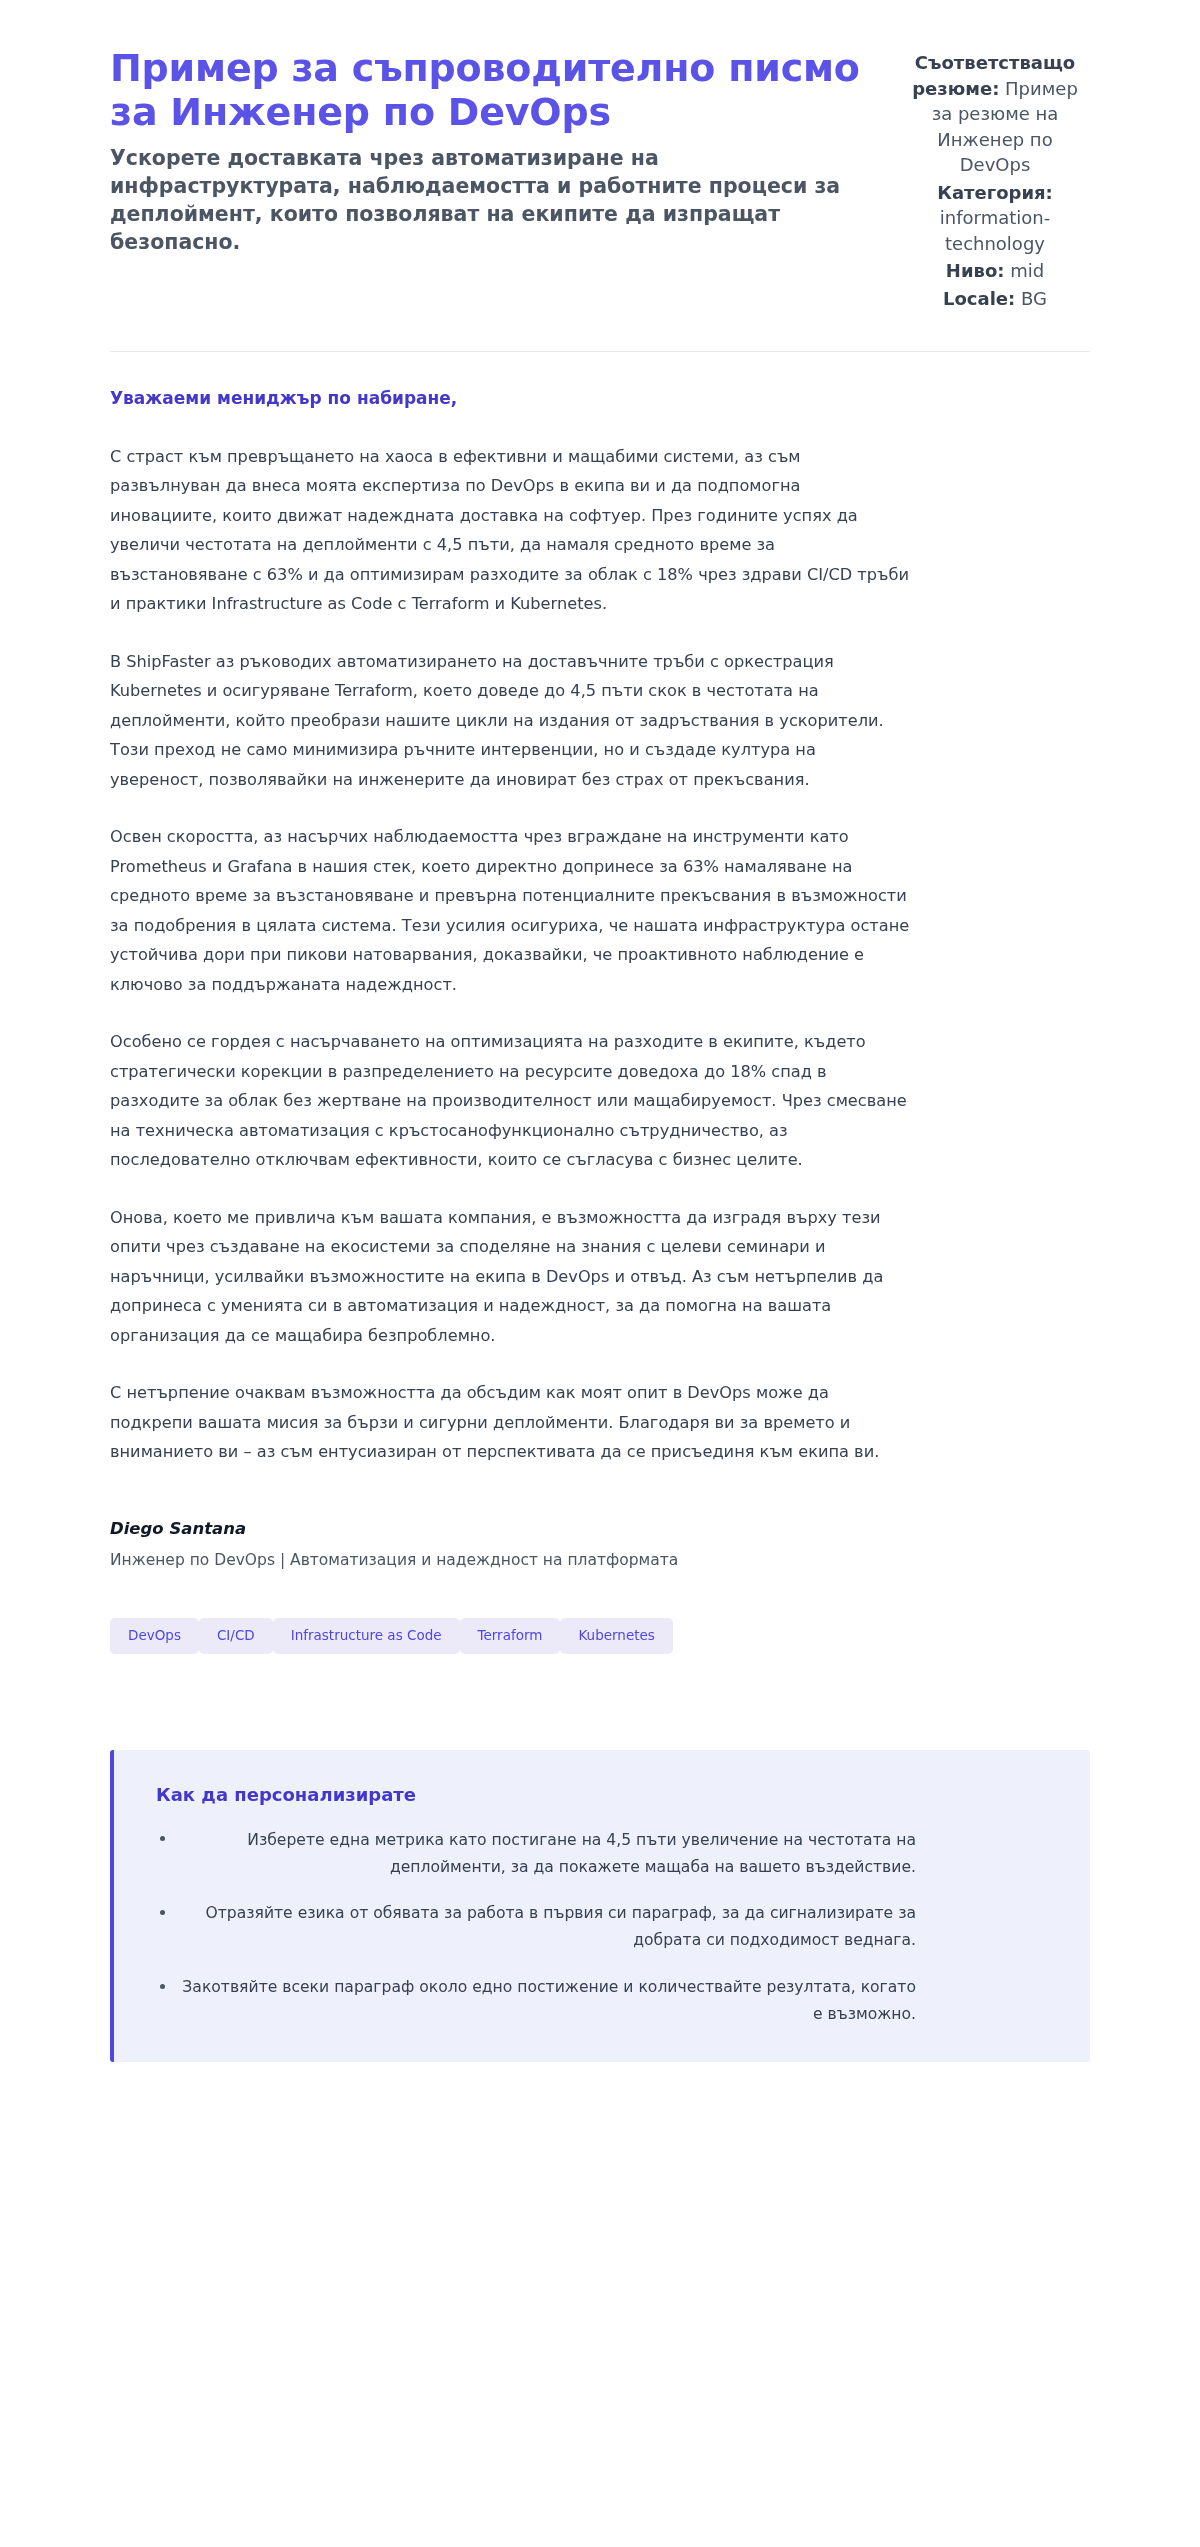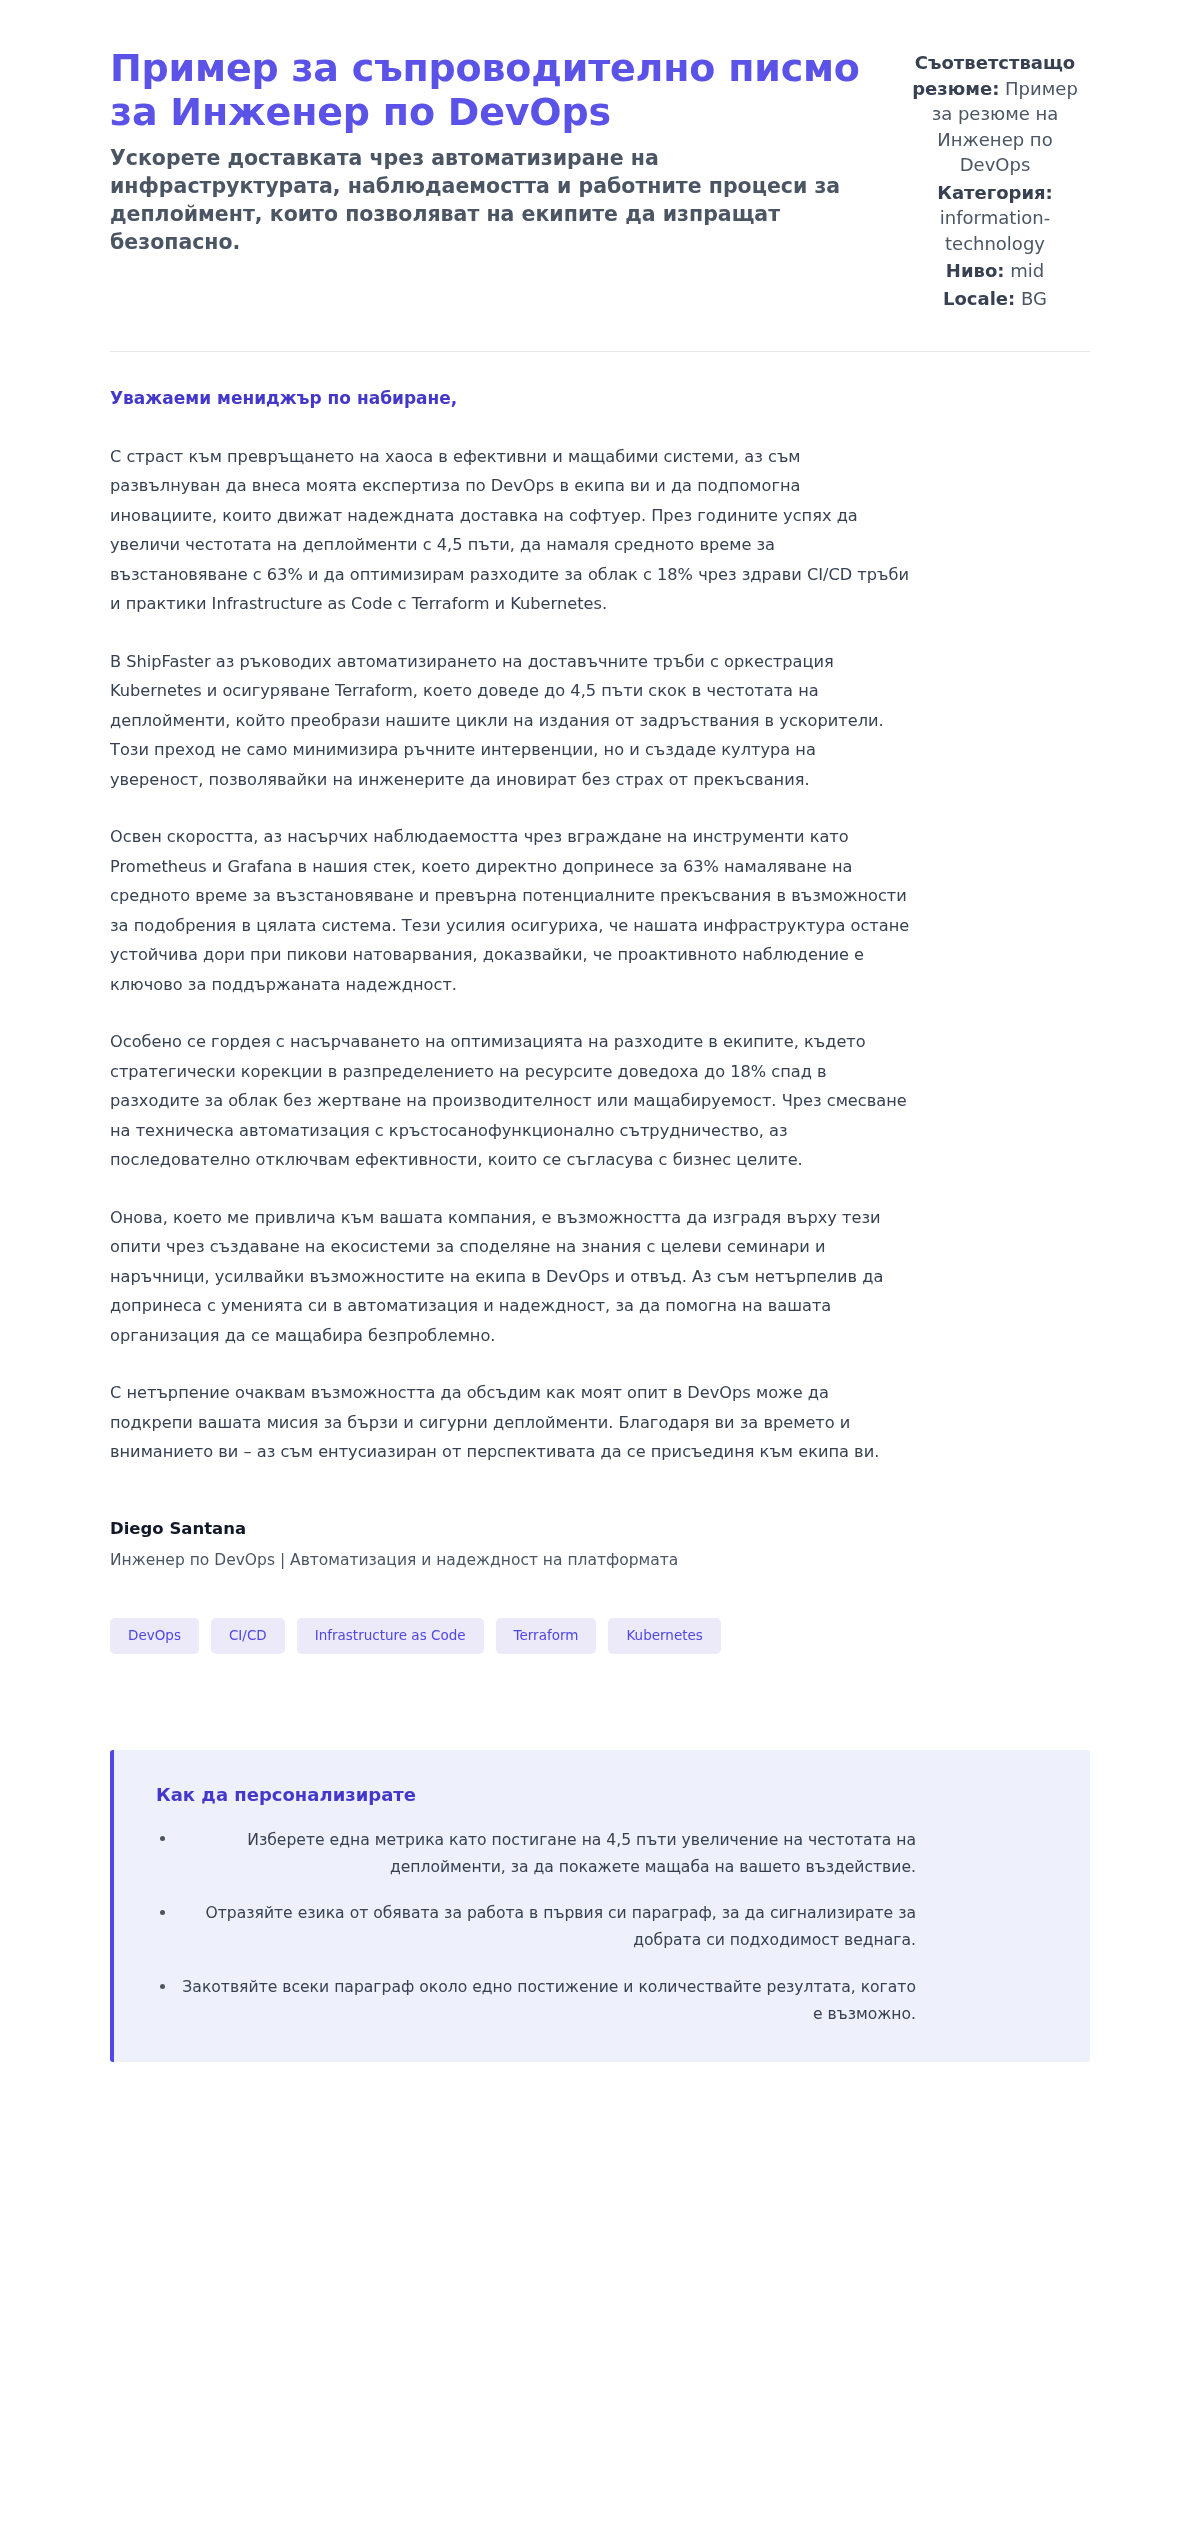--- a/index.html
+++ b/index.html
@@ -96,33 +96,33 @@
     max-width:800px;
   }
 
   
   .signature{margin-top:52px;}
   .sign-name{
     margin:0 0 10px 0;
     font-size:16.5px;
     font-weight:700;
     color:#111827;
+    font-style:italic;
   }
   .sign-role{
     margin:0;
     font-size:15.5px;
     color:#4b5563;
     line-height:1.6;
   }
 
   
   .tags{
     display:flex;
     flex-wrap:wrap;
-    gap:12px;
     margin-top:46px;
     text-align:center;
   }
   .tag{
     background:var(--chip-bg);
     color:var(--chip-ink);
     font-size:13.5px;
     line-height:1;
     padding:11px 18px;
     border-radius:5px;

